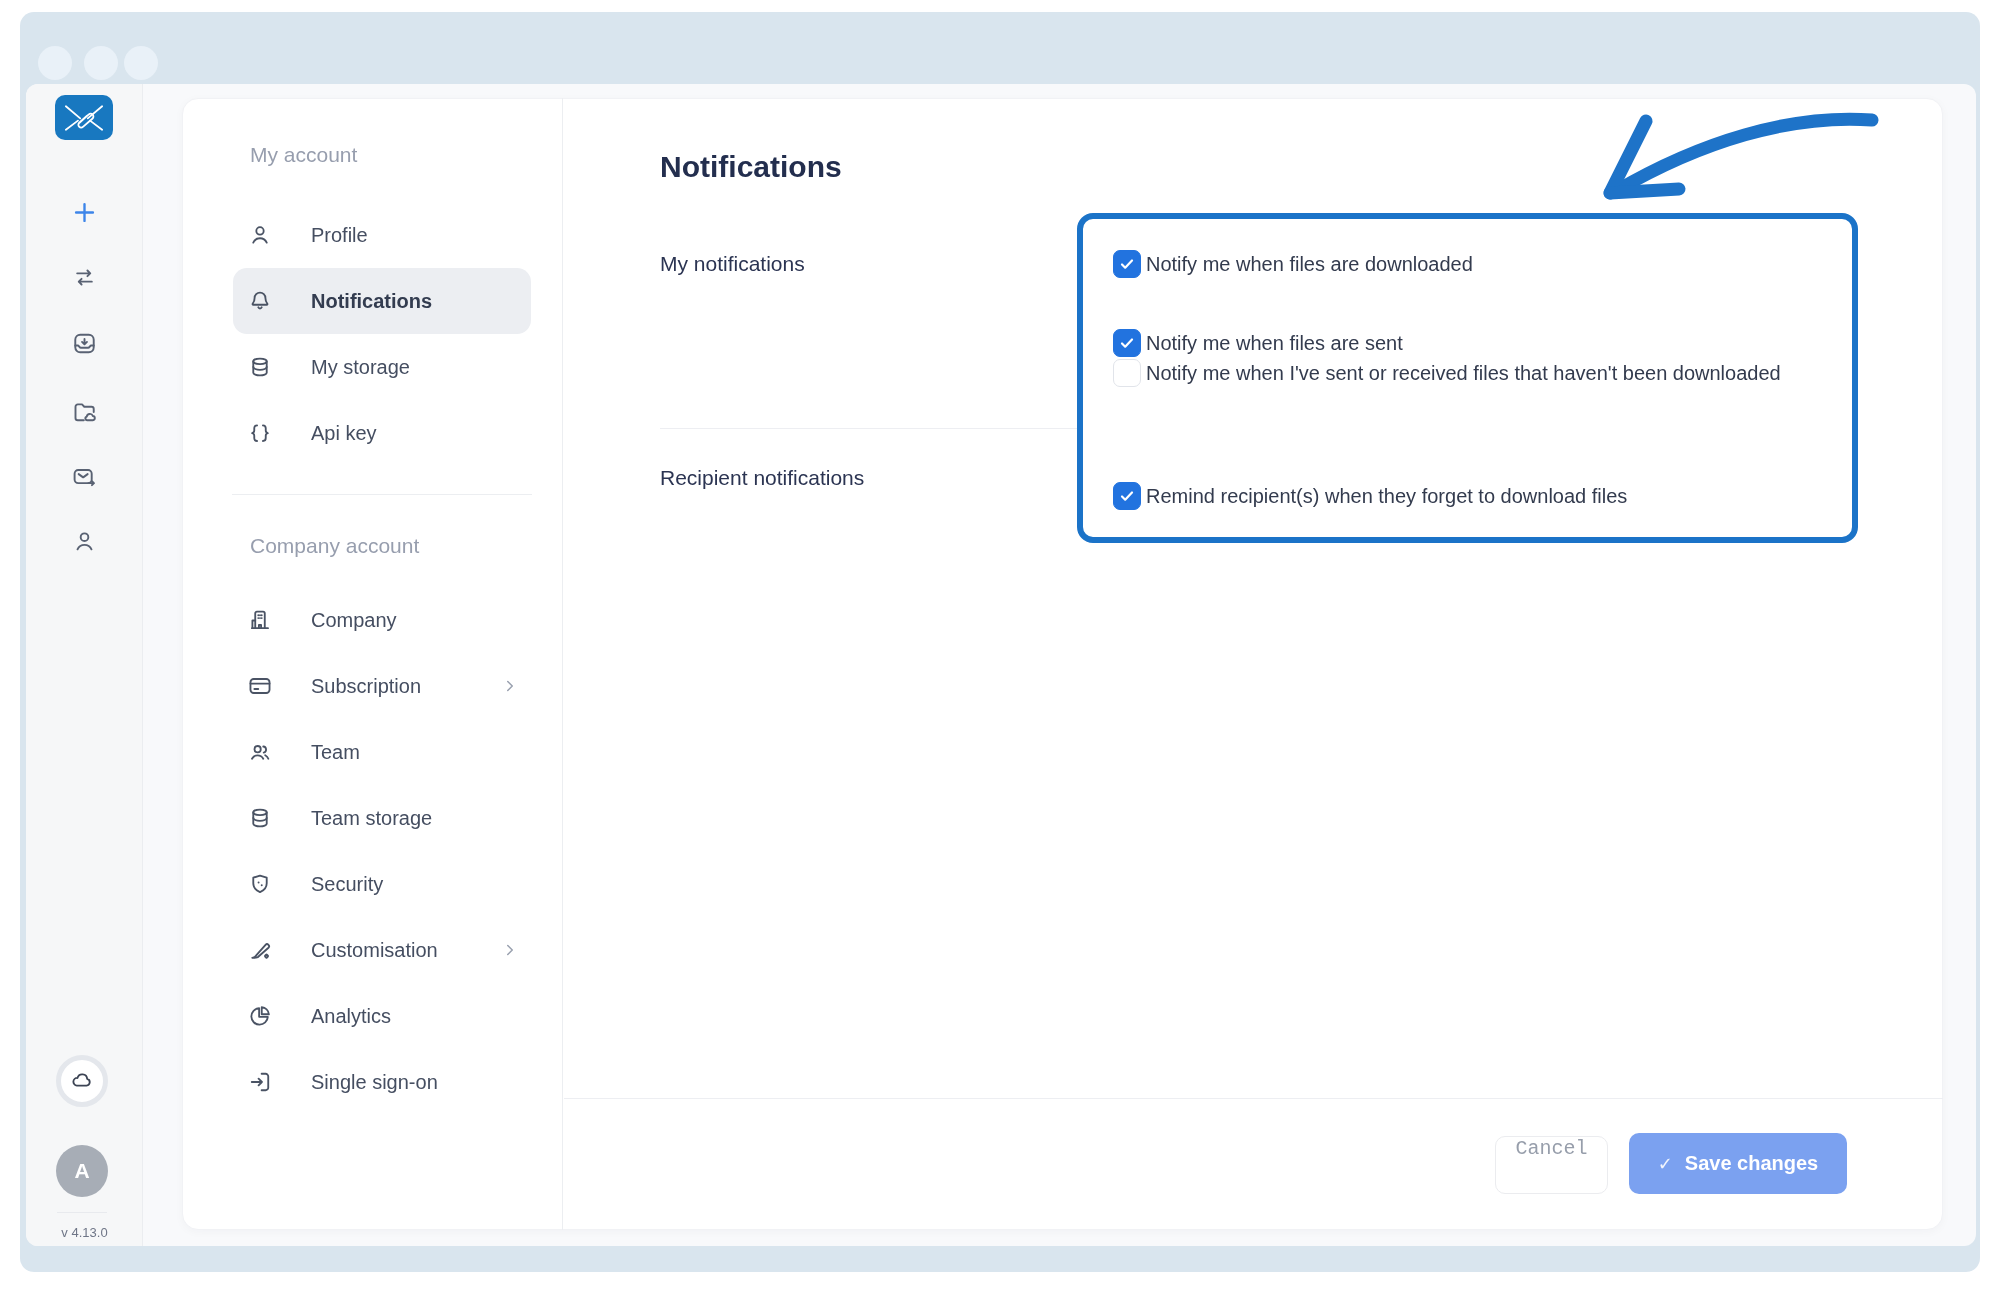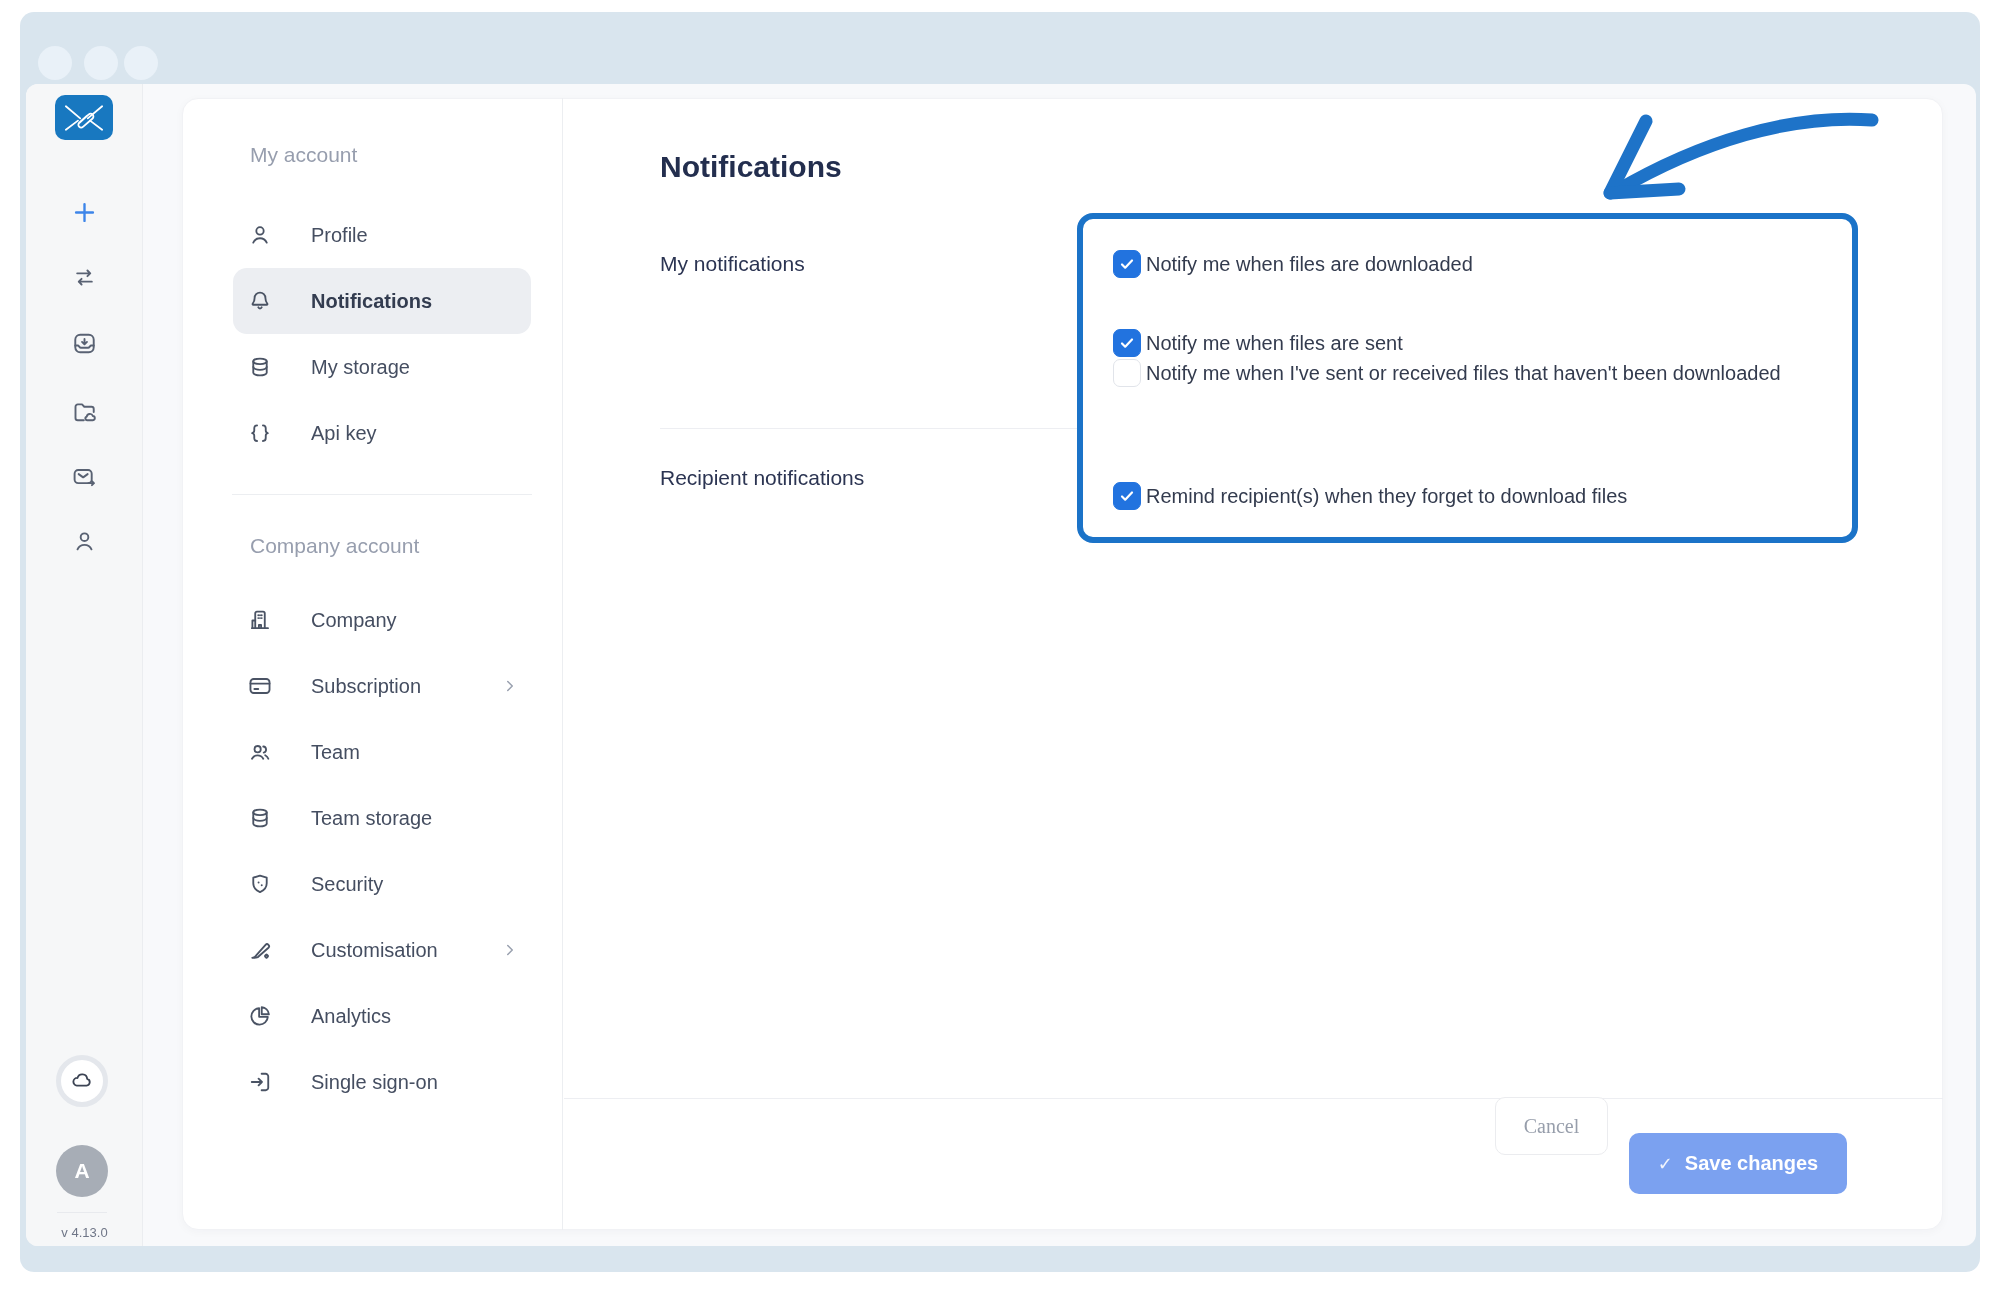--- a/index.html
+++ b/index.html
@@ -71,24 +71,24 @@
   .checkbox .mark { display:none; width:16px; height:16px; color:#fff; }
   .checkbox.checked { background:#2273df; border-color:#2273df; }
   .checkbox.checked .mark { display:block; }
   .cblabel { font-size:20px; color:#333b4e; white-space:nowrap; }
 
   
   .arrow-svg { position:absolute; left:0; top:0; width:2000px; height:1291px; pointer-events:none; z-index:4; }
 
   
   .footer-div { position:absolute; left:564px; top:1098px; width:1379px; height:1px; background:#edeef2; }
-  .btn-cancel { position:absolute; left:1495px; top:1097px; width:113px; height:58px;
+  .btn-cancel { position:absolute; left:1495px; top:1136px; width:113px; height:58px;
                 background:#ffffff; border:1px solid #ebecef; border-radius:10px;
-                font-size:20px; color:#979eab; display:flex; align-items:center; justify-content:center;
-                cursor:pointer; font-family:Liberation Serif, serif; }
+                font-size:20px; color:#979eab; display:flex; justify-content:center;
+                cursor:pointer; font-family:Liberation Mono, monospace; }
   .btn-save { position:absolute; left:1629px; top:1133px; width:218px; height:61px;
               background:#7ba1f0; border:none; border-radius:10px;
               font-size:20px; font-weight:700; color:#ffffff; display:flex; align-items:center;
               justify-content:center; gap:12px; cursor:pointer; font-family:inherit; }
   .btn-save .savecheck { font-weight:400; font-size:18px; opacity:.9; }
 </style>
 </head>
 <body>
 
 <div id="stage">

